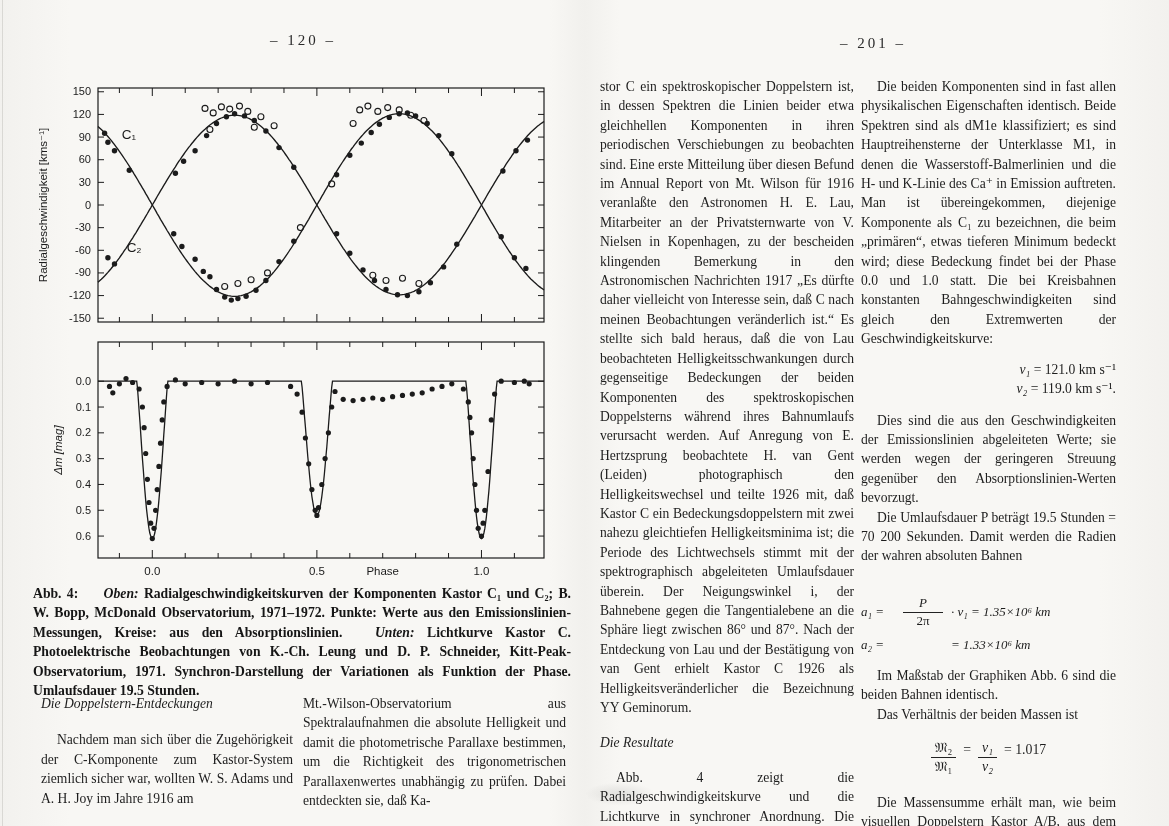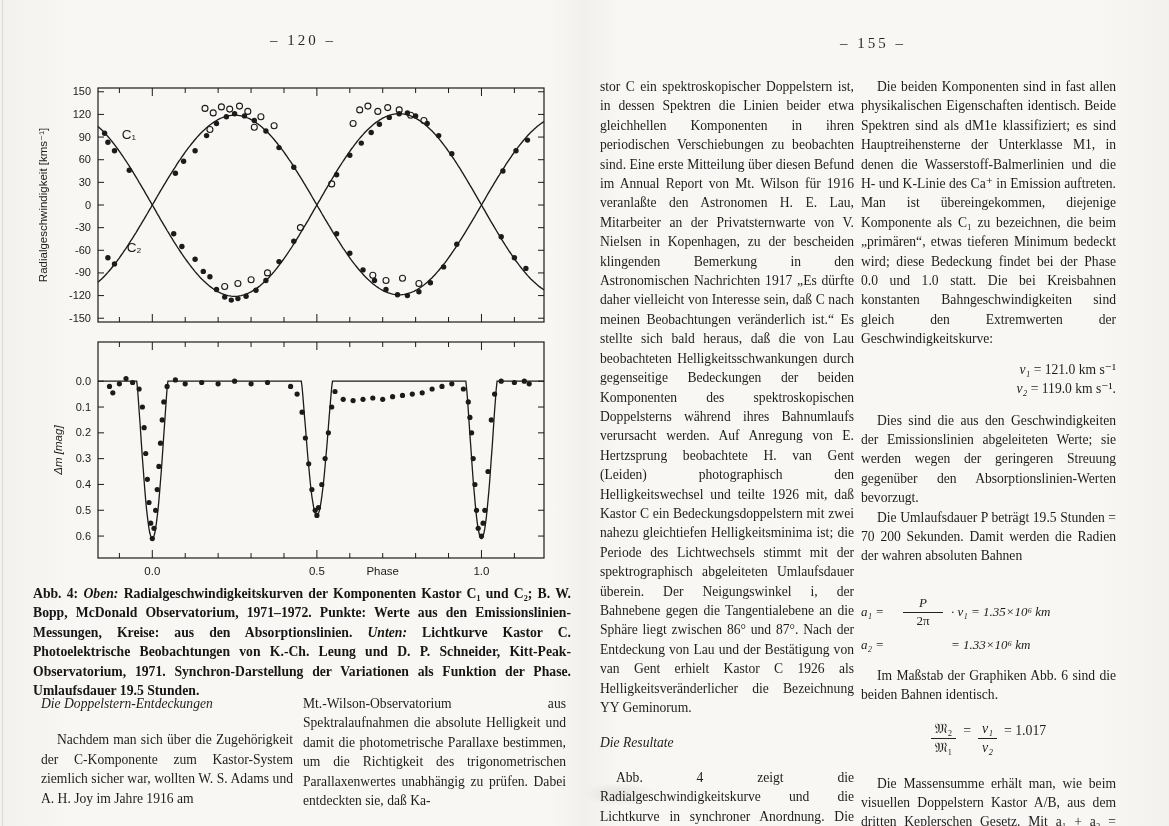--- a/index.html
+++ b/index.html
@@ -19,21 +19,21 @@
   .page-no{position:absolute;font-size:15px;letter-spacing:3px;color:#2a2a2a;text-align:center;}
   #pn120{left:228px;top:32px;width:150px;}
   #pn121{left:798px;top:35px;width:150px;}
 
   #figure-block{position:absolute;left:32px;top:80px;width:522px;}
   #rv-chart,#lc-chart{width:520px;}
   #lc-chart{margin-top:2px;text-decoration:underline;}
 
   .caption{position:absolute;left:33px;top:584px;width:538px;margin:0;
     font-weight:bold;font-size:13.7px;line-height:19.4px;text-align:justify;color:#161616;}
-  .cap-italic{font-style:italic;}
+  .cap-italic{font-style:italic;margin-left:20px;}
 
   .col{position:absolute;font-size:13.6px;line-height:19.4px;text-align:justify;color:#1d1d1d;}
   #col120-1{left:41px;top:681px;width:252px;}
   #col120-2{left:303px;top:681px;width:263px;}
   #col121-1{left:600px;top:77px;width:254px;}
   #col121-2{left:861px;top:77px;width:255px;}
   .col p{margin:0;}
   .col p.indent{text-indent:16px;}
   .subhead{font-style:italic;}
   #col120-1 .subhead{margin:13px 0 17px;}
@@ -50,21 +50,21 @@
   .eq3-row{display:flex;justify-content:center;align-items:flex-start;gap:7px;margin:16px 0 18px;font-size:13.8px;}
 </style>
 </head>
 <body>
 
 <div id="spread">
   <div class="edge-line"></div>
   <div class="bottom-smudge"></div>
 
   <div class="page-no" id="pn120">–  120  –</div>
-  <div class="page-no" id="pn121">–  155  –</div>
+  <div class="page-no" id="pn121">–  201  –</div>
 
   <div id="figure-block">
     <div id="rv-chart"><svg width="520" height="250" viewBox="0 0 520 250">
           <rect x="66" y="8" width="446" height="234" fill="none" stroke="#1b1b1b" stroke-width="1.2"></rect>
           <line x1="66" y1="11.774193548387096" x2="72" y2="11.774193548387096" stroke="#1b1b1b" stroke-width="1"></line>
           <line x1="506" y1="11.774193548387096" x2="512" y2="11.774193548387096" stroke="#1b1b1b" stroke-width="1"></line>
           <text x="59" y="15.274193548387096" fill="#1b1b1b" font-family="&quot;Liberation Sans&quot;,&quot;DejaVu Sans&quot;,sans-serif" font-size="11px" text-anchor="end">150</text>
           <line x1="66" y1="34.41935483870968" x2="72" y2="34.41935483870968" stroke="#1b1b1b" stroke-width="1"></line>
           <line x1="506" y1="34.41935483870968" x2="512" y2="34.41935483870968" stroke="#1b1b1b" stroke-width="1"></line>
           <text x="59" y="37.91935483870968" fill="#1b1b1b" font-family="&quot;Liberation Sans&quot;,&quot;DejaVu Sans&quot;,sans-serif" font-size="11px" text-anchor="end">120</text>
@@ -382,20 +382,21 @@
       <span class="frac">
           <span class="num var">P</span>
           <span class="den">2π</span>
         </span>
       <span class="var">· v₁  =  1.35×10⁶  km</span>
       <span class="var">a₂ =</span>
       <span></span>
       <span class="var">=  1.33×10⁶  km</span>
     </div>
     <p class="indent">Im Maßstab der Graphiken Abb. 6 sind die beiden Bahnen identisch.</p>
+    <p class="indent">Das Verhältnis der beiden Massen ist</p>
     <div class="eq3-row">
       <span class="frac">
           <span class="num">𝔐₂</span>
           <span class="den">𝔐₁</span>
         </span>
       <span>=</span>
       <span class="frac var">
           <span class="num">v₁</span>
           <span class="den">v₂</span>
         </span>

